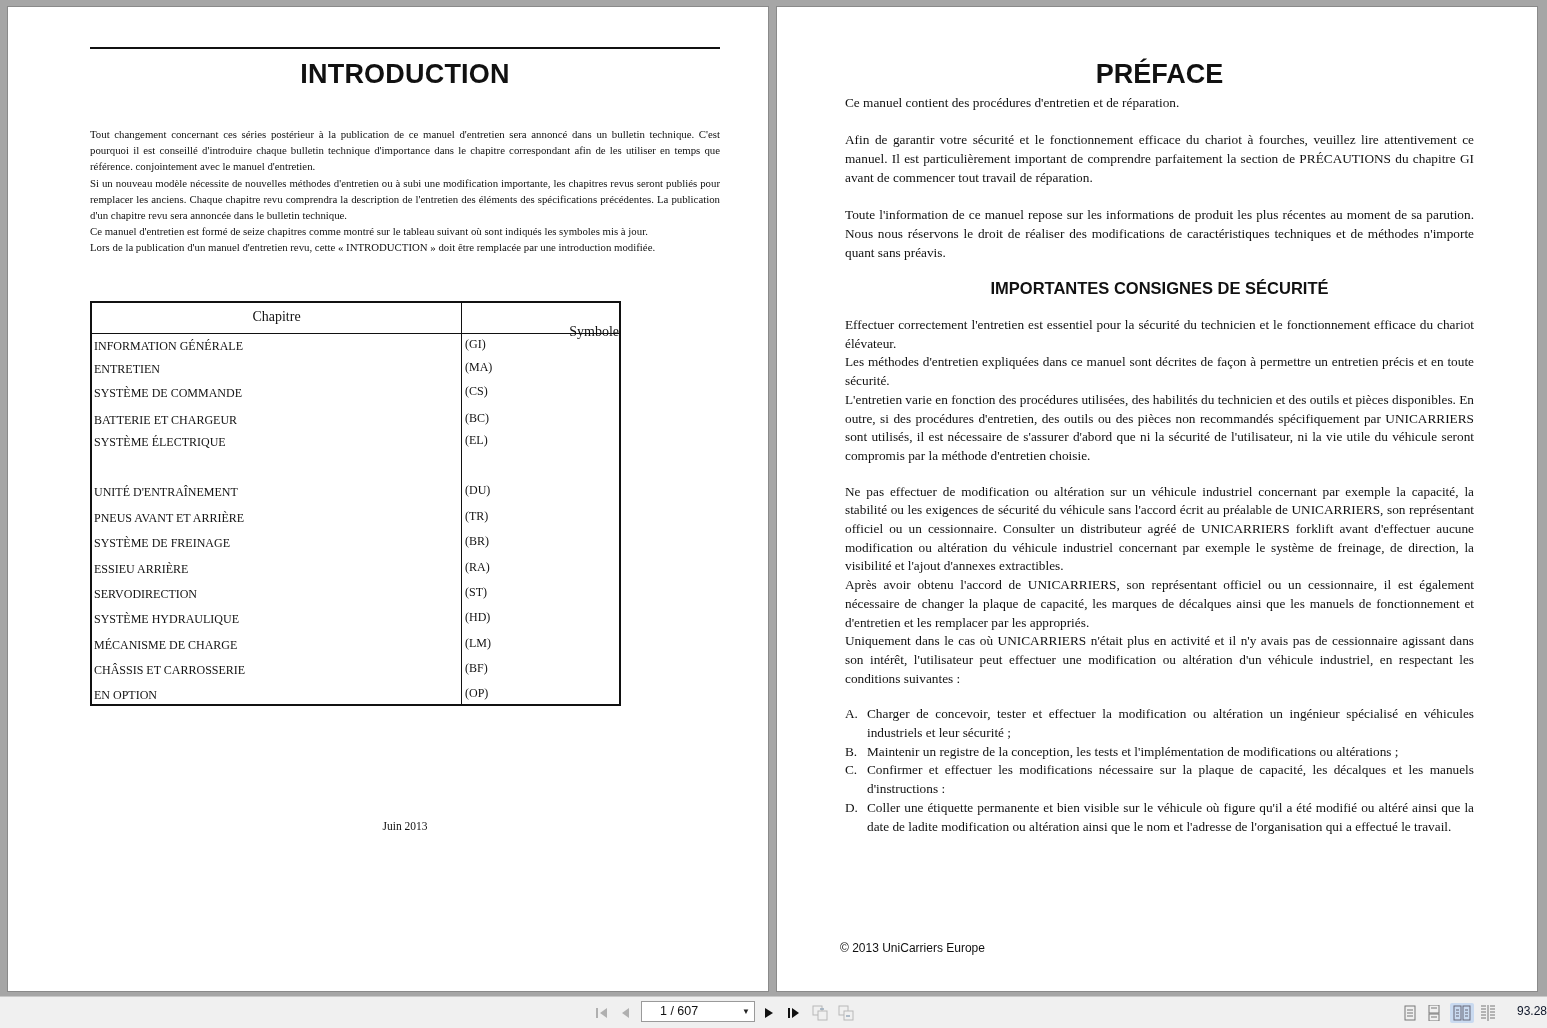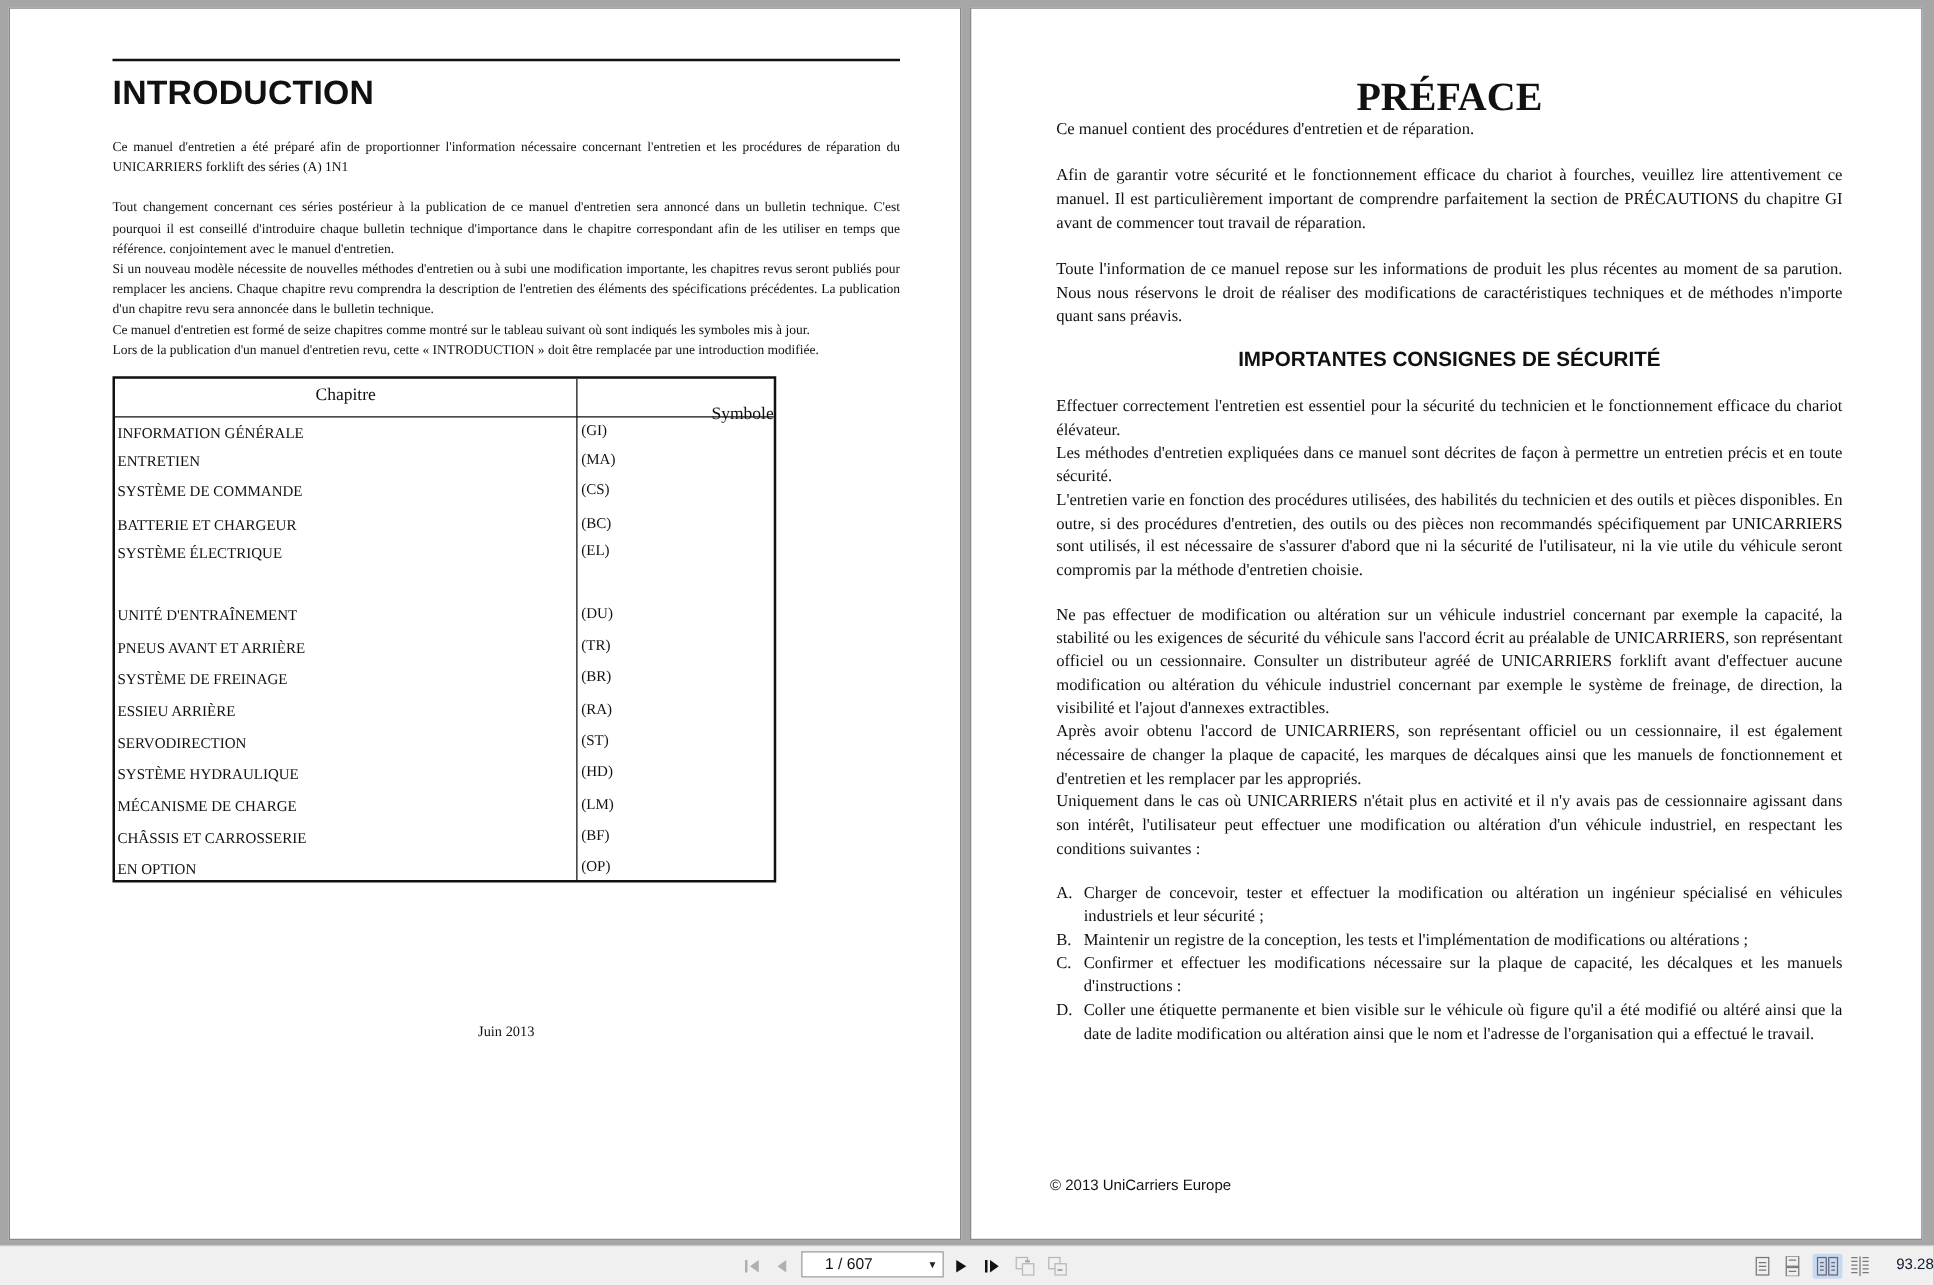--- a/index.html
+++ b/index.html
@@ -6,40 +6,40 @@
   html, body { width: 1547px; height: 1028px; overflow: hidden; }
   body { background: #a8a8a8; position: relative; font-family: "Liberation Serif", serif; color: #111; }
 
   .viewer { position: absolute; left: 0; top: 0; width: 1547px; height: 996px; background: #a6a6a6; }
   .page { position: absolute; background: #fff; border: 1px solid #8a8a8a; }
   .page-left  { left: 7px;   top: 6px; width: 762px; height: 986px; }
   .page-right { left: 776px; top: 6px; width: 762px; height: 986px; }
 
   
   .top-rule { position: absolute; left: 82px; top: 40px; width: 630px; height: 2px; background: #111; }
-  .intro-title { position: absolute; left: 82px; top: 52px; width: 630px; 
+  .intro-title { position: absolute; left: 82px; top: 52px; width: 630px; text-align: center;
     font-family: "Liberation Sans", sans-serif; font-weight: bold; font-size: 27px; letter-spacing: 0.2px; }
   .intro-text { position: absolute; left: 82px; top: 103px; width: 630px; font-size: 10.8px; line-height: 16.2px; text-align: justify; }
   .intro-text p { margin: 0; }
   .intro-text .gap { height: 16px; }
 
   .ch-table { position: absolute; left: 82px; top: 294px; width: 531px; height: 405px; border: 2px solid #111; }
   .ch-head { position: absolute; left: 0; top: 0; width: 100%; height: 31px; border-bottom: 1px solid #111; }
   .ch-head .h1 { position: absolute; left: 0; top: 6px; width: 369px; text-align: center; font-size: 14px; }
   .ch-head .h2 { position: absolute; left: 370px; top: 6px; width: 157px; text-align: right; font-size: 14px; margin-top: 15px; }
   .ch-vline { position: absolute; left: 369px; top: 0; width: 1px; height: 100%; background: #111; }
   .ch-row { position: absolute; left: 0; width: 100%; height: 20px; font-size: 12px; }
   .ch-row .name { position: absolute; left: 2px; top: 0; }
   .ch-row .sym { position: absolute; left: 373px; top: -2px; }
 
   .intro-date { position: absolute; left: 0; top: 813px; width: 794px; text-align: center; font-size: 11.5px; }
 
   
   .pref-title { position: absolute; left: 68px; top: 52px; width: 629px; text-align: center;
-    font-family: Liberation Serif, serif; font-weight: bold; font-size: 32px; }
+    font-family: Liberation Sans, sans-serif; font-weight: bold; font-size: 27px; }
   .pref-body { position: absolute; left: 68px; top: 87px; width: 629px; font-size: 13.3px; line-height: 18.7px; text-align: justify; }
   .pref-body p { margin: 0; }
   .pref-body .gap { height: 18.7px; }
   .safety-title { position: absolute; left: 68px; top: 272px; width: 629px; text-align: center;
     font-family: "Liberation Sans", sans-serif; font-weight: bold; font-size: 16.5px; }
   .safety-body { position: absolute; left: 68px; top: 309px; width: 629px; font-size: 13.3px; line-height: 18.7px; text-align: justify; }
   .safety-body p { margin: 0; }
   .safety-body .gap { height: 17px; }
   .cond-list { list-style: none; margin-top: 0; }
   .cond-list li { position: relative; padding-left: 22px; }
@@ -57,21 +57,20 @@
 </style>
 </head>
 <body>
 
 <div class="viewer">
 
   <div class="page page-left">
     <div class="top-rule"></div>
     <div class="intro-title">INTRODUCTION</div>
     <div class="intro-text">
-      <p>Ce manuel d'entretien a été préparé afin de proportionner l'information nécessaire concernant l'entretien et les procédures de réparation du UNICARRIERS forklift des séries (A) 1N1</p>
       <div class="gap"></div>
       <p>Tout changement concernant ces séries postérieur à la publication de ce manuel d'entretien sera annoncé dans un bulletin technique. C'est pourquoi il est conseillé d'introduire chaque bulletin technique d'importance dans le chapitre correspondant afin de les utiliser en temps que référence. conjointement avec le manuel d'entretien.</p>
       <p>Si un nouveau modèle nécessite de nouvelles méthodes d'entretien ou à subi une modification importante, les chapitres revus seront publiés pour remplacer les anciens. Chaque chapitre revu comprendra la description de l'entretien des éléments des spécifications précédentes. La publication d'un chapitre revu sera annoncée dans le bulletin technique.</p>
       <p>Ce manuel d'entretien est formé de seize chapitres comme montré sur le tableau suivant où sont indiqués les symboles mis à jour.</p>
       <p>Lors de la publication d'un manuel d'entretien revu, cette « INTRODUCTION » doit être remplacée par une introduction modifiée.</p>
     </div>
 
     <div class="ch-table">
       <div class="ch-vline"></div>
       <div class="ch-head">

